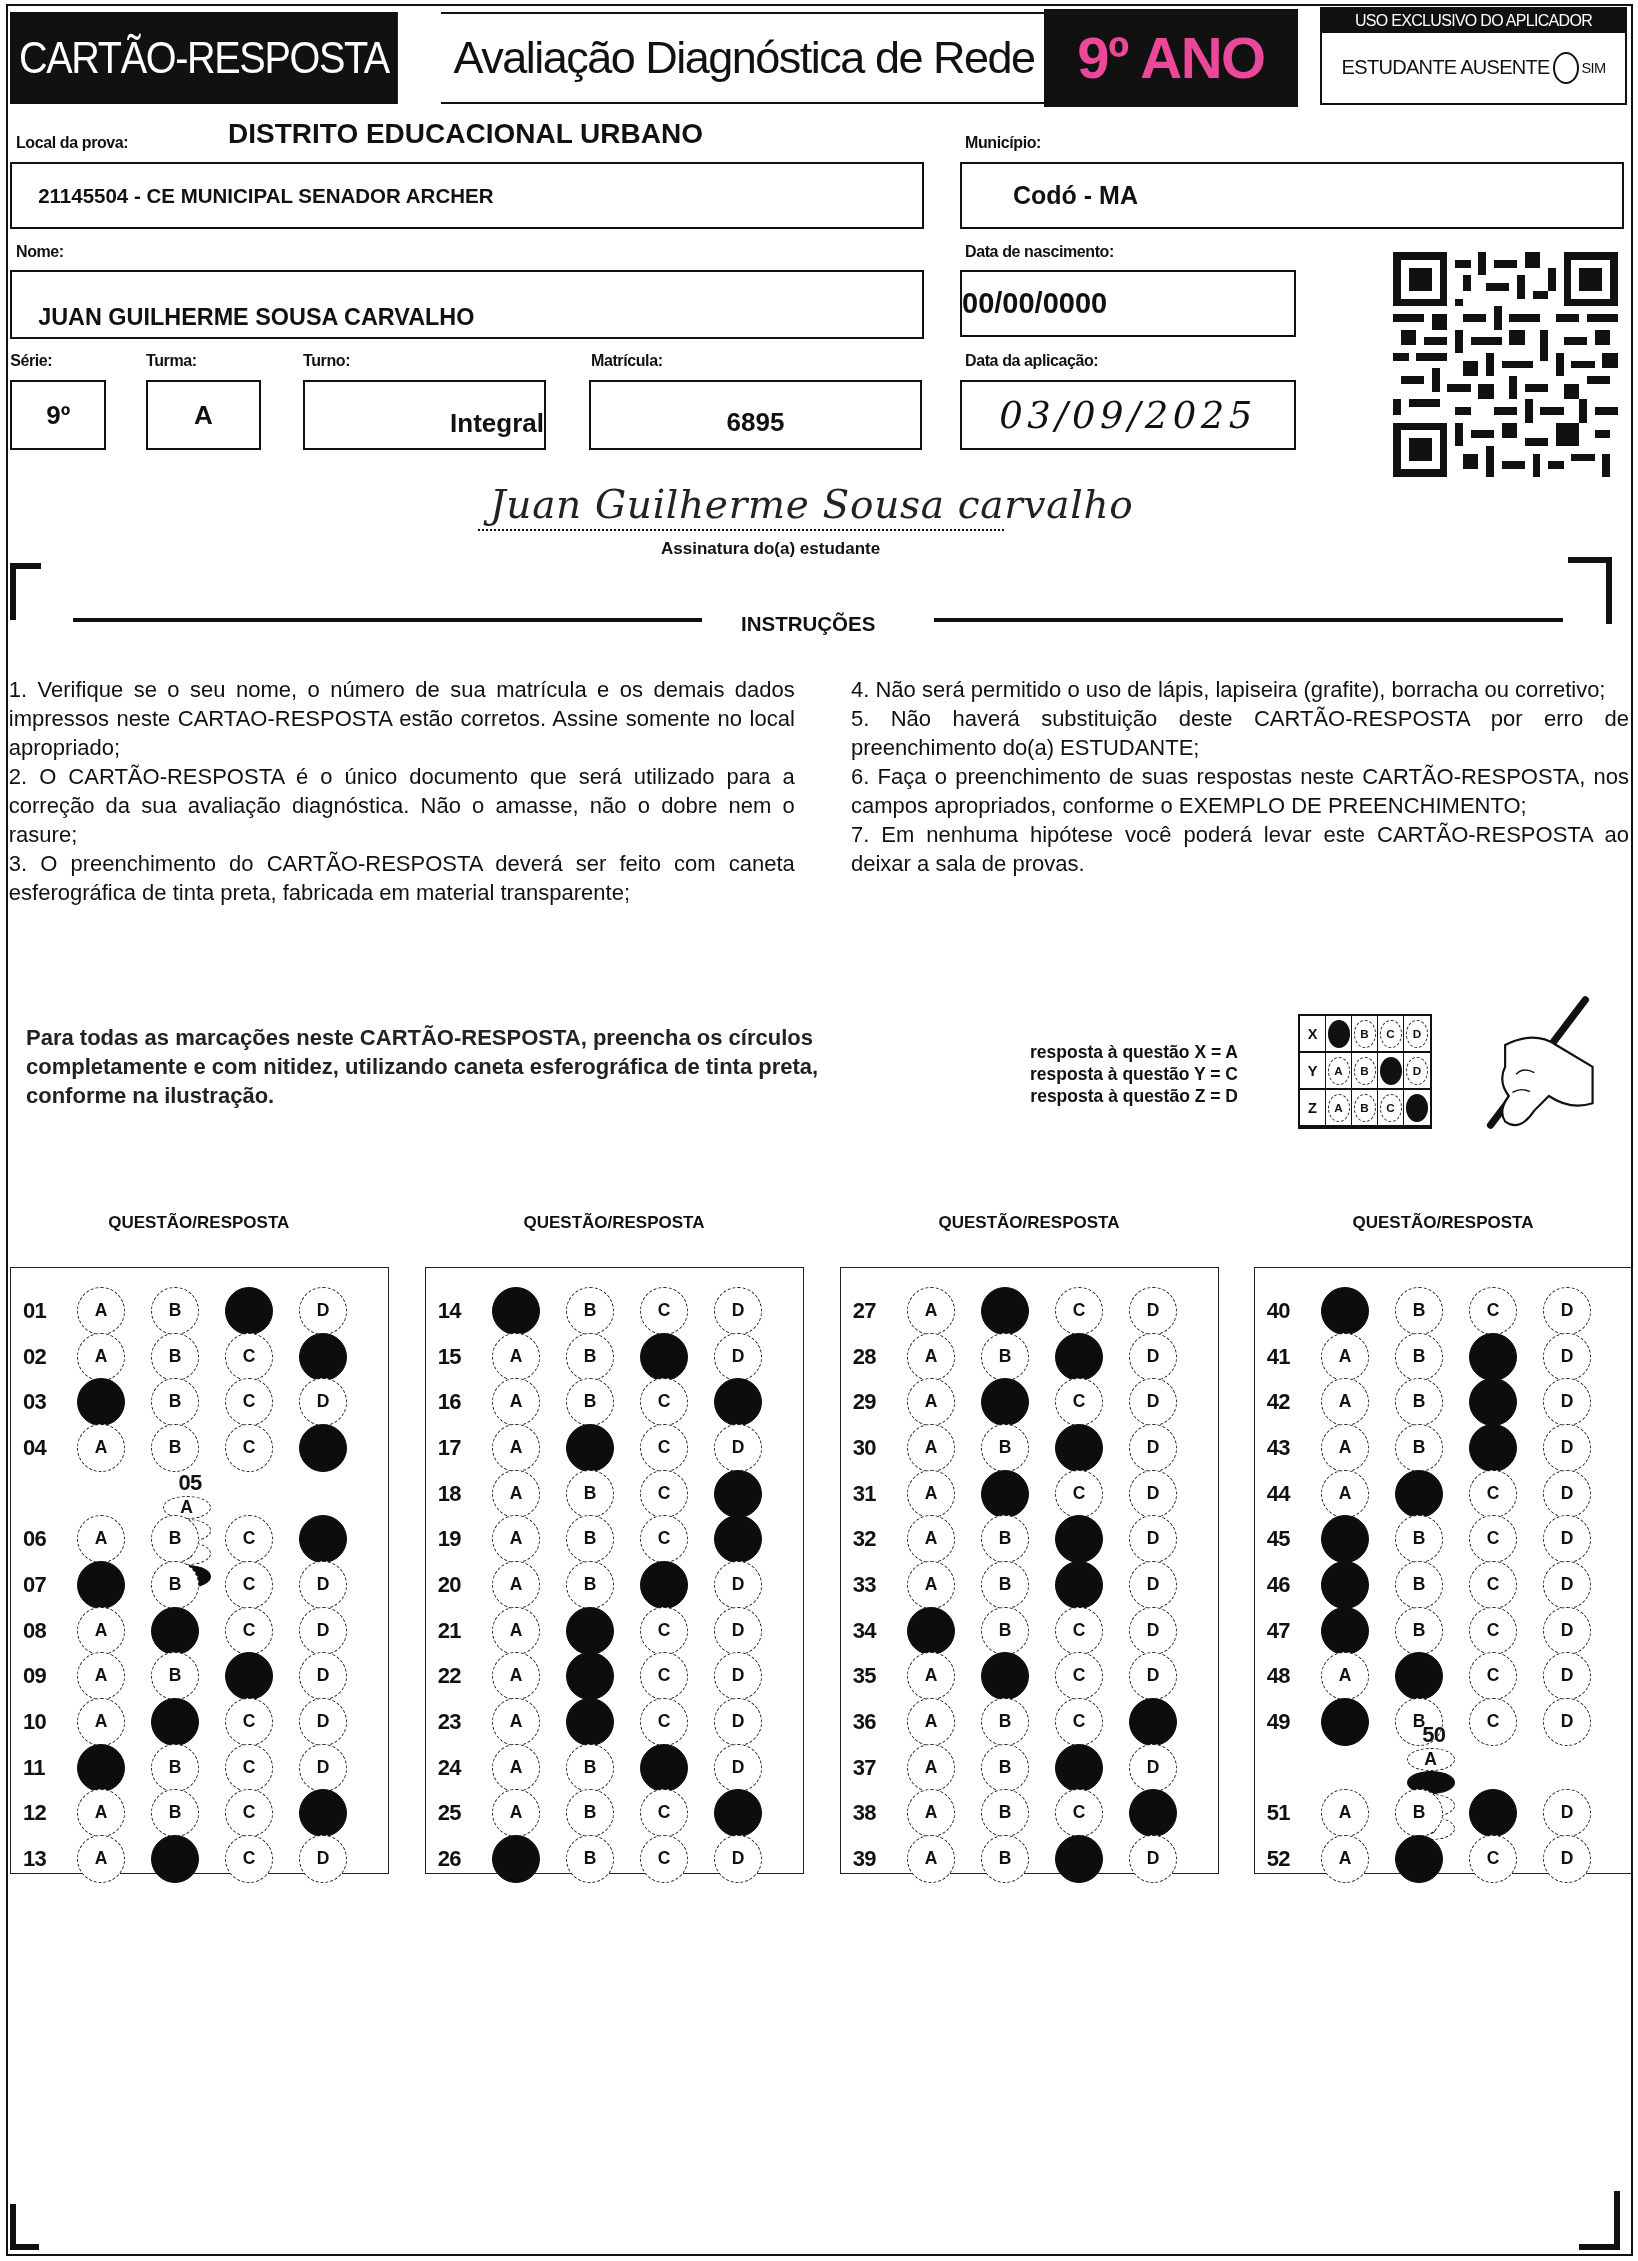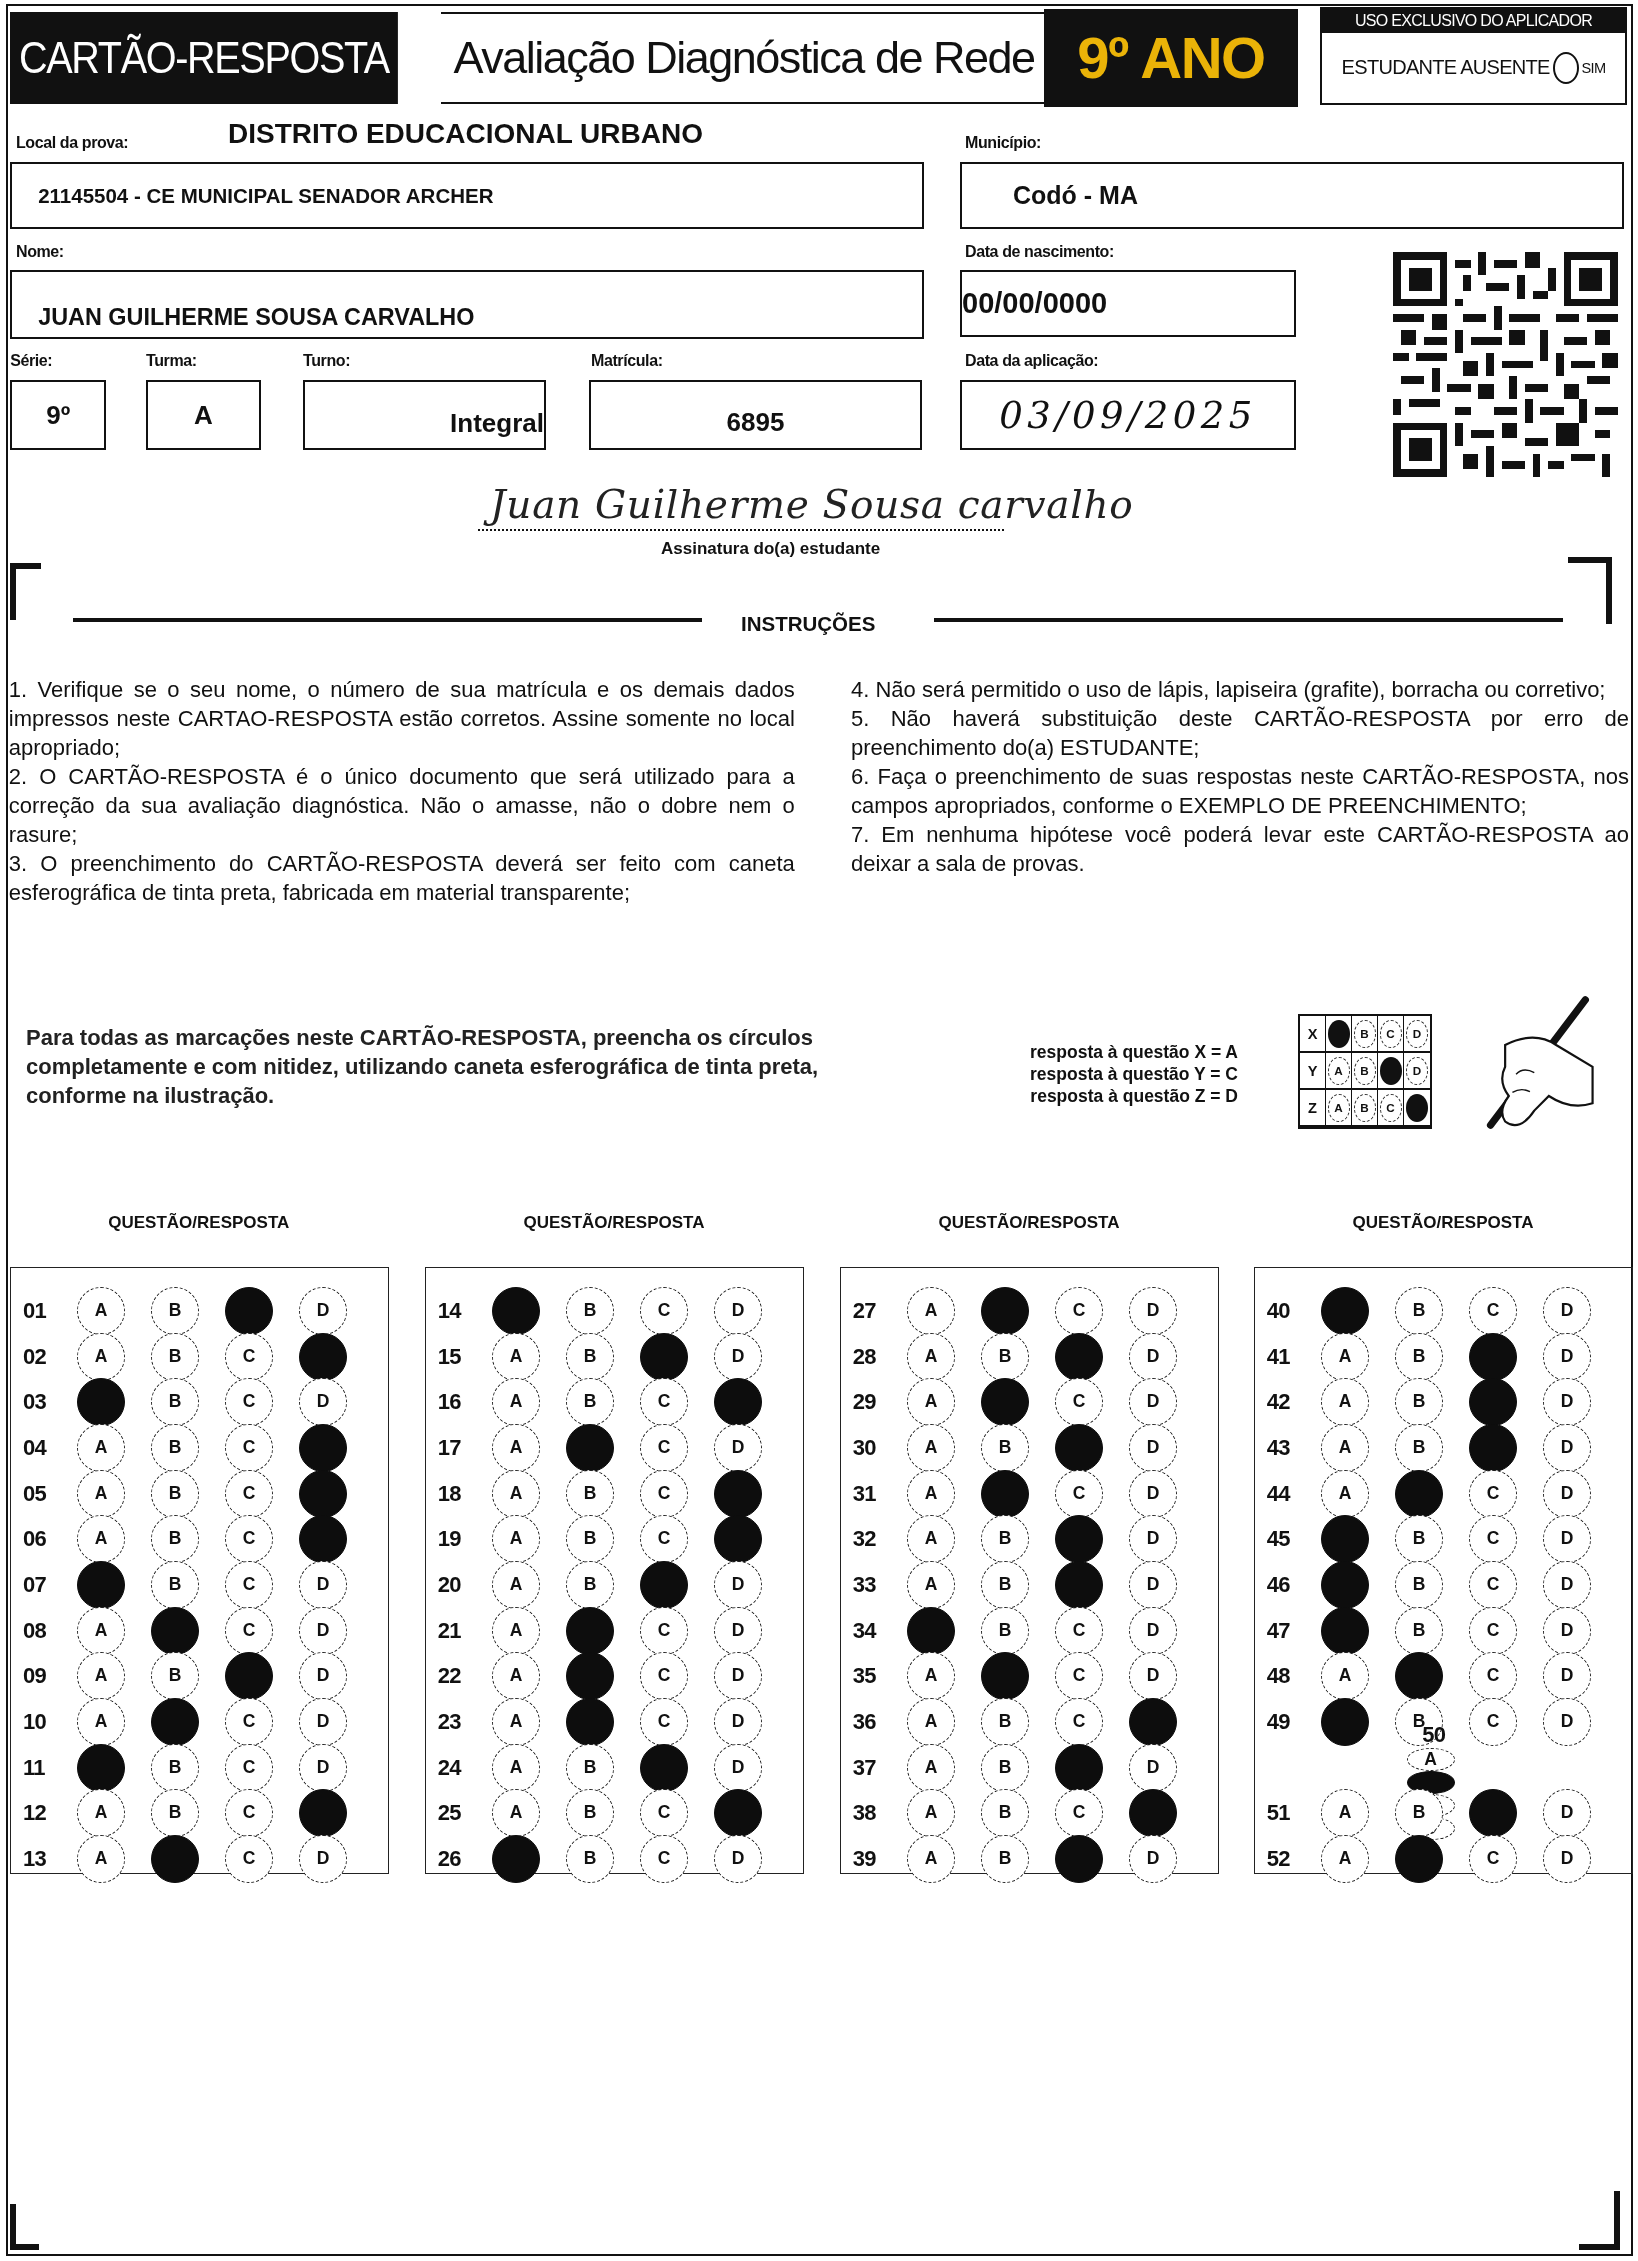--- a/index.html
+++ b/index.html
@@ -5,21 +5,21 @@
   * { box-sizing: border-box; margin: 0; padding: 0; }
   html, body { width: 1639px; height: 2261px; background: #ffffff; }
   body { font-family: "Liberation Sans", sans-serif; color: #111; position: relative; overflow: hidden; }
   .sheet { position: absolute; left: 5.8px; top: 4.4px; width: 1627px; height: 2252px; border: 2.2px solid #111; }
 
   
   .hdr-black { position: absolute; left: 10.2px; top: 11.7px; width: 431px; height: 92px; background: #111; color: #fff;
     display: flex; align-items: center; justify-content: center; font-size: 44px; font-family: "Liberation Sans", sans-serif; letter-spacing: -1.5px; transform: scaleX(0.9); transform-origin: left; }
   .hdr-title-box { position: absolute; left: 441px; top: 11.7px; width: 608px; height: 92px; border: 2.2px solid #111; border-left: none;
     display: flex; align-items: center; justify-content: center; font-size: 45px; letter-spacing: -1.5px; }
-  .hdr-grade { position: absolute; left: 1044px; top: 8.8px; width: 254px; height: 98px; background: #111; color: #eab308;
+  .hdr-grade { position: absolute; left: 1044px; top: 8.8px; width: 254px; height: 98px; background: #111; color: #ec4899;
     display: flex; align-items: center; justify-content: center; font-size: 58px; font-weight: bold; letter-spacing: -1.5px; }
   .aplic { position: absolute; left: 1320px; top: 7.3px; width: 307px; height: 98px; border: 2.2px solid #111; }
   .aplic-head { background: #111; color: #fff; height: 23.4px; font-size: 16px; display: flex; align-items: center; justify-content: center; letter-spacing: -0.7px; }
   .aplic-body { display: flex; align-items: center; justify-content: center; height: 70px; font-size: 20px; letter-spacing: -0.7px; gap: 2.9px; }
   .aplic-circle { width: 26px; height: 32px; border: 2.2px solid #111; border-radius: 50%; display: inline-block; }
 
   
   .lbl { position: absolute; font-size: 16px; font-weight: bold; letter-spacing: -0.4px; }
   .field { position: absolute; border: 2.2px solid #111; display: flex; align-items: center; font-weight: bold; }
   .district { position: absolute; left: 228px; top: 118px; font-size: 28px; font-weight: bold; }
@@ -322,21 +322,21 @@
         <div class="bub">C</div>
         <div class="bub">D</div>
       </div>
       <div class="ans-row" style="top: 156px;">
         <div class="qnum">04</div>
         <div class="bub">A</div>
         <div class="bub">B</div>
         <div class="bub">C</div>
         <div class="bub filled">D</div>
       </div>
-      <div class="ans-row" style="top: 202px;">
+      <div class="ans-row" style="top: 202px; flex-direction: column;">
         <div class="qnum">05</div>
         <div class="bub">A</div>
         <div class="bub">B</div>
         <div class="bub">C</div>
         <div class="bub filled">D</div>
       </div>
       <div class="ans-row" style="top: 247px;">
         <div class="qnum">06</div>
         <div class="bub">A</div>
         <div class="bub">B</div>

